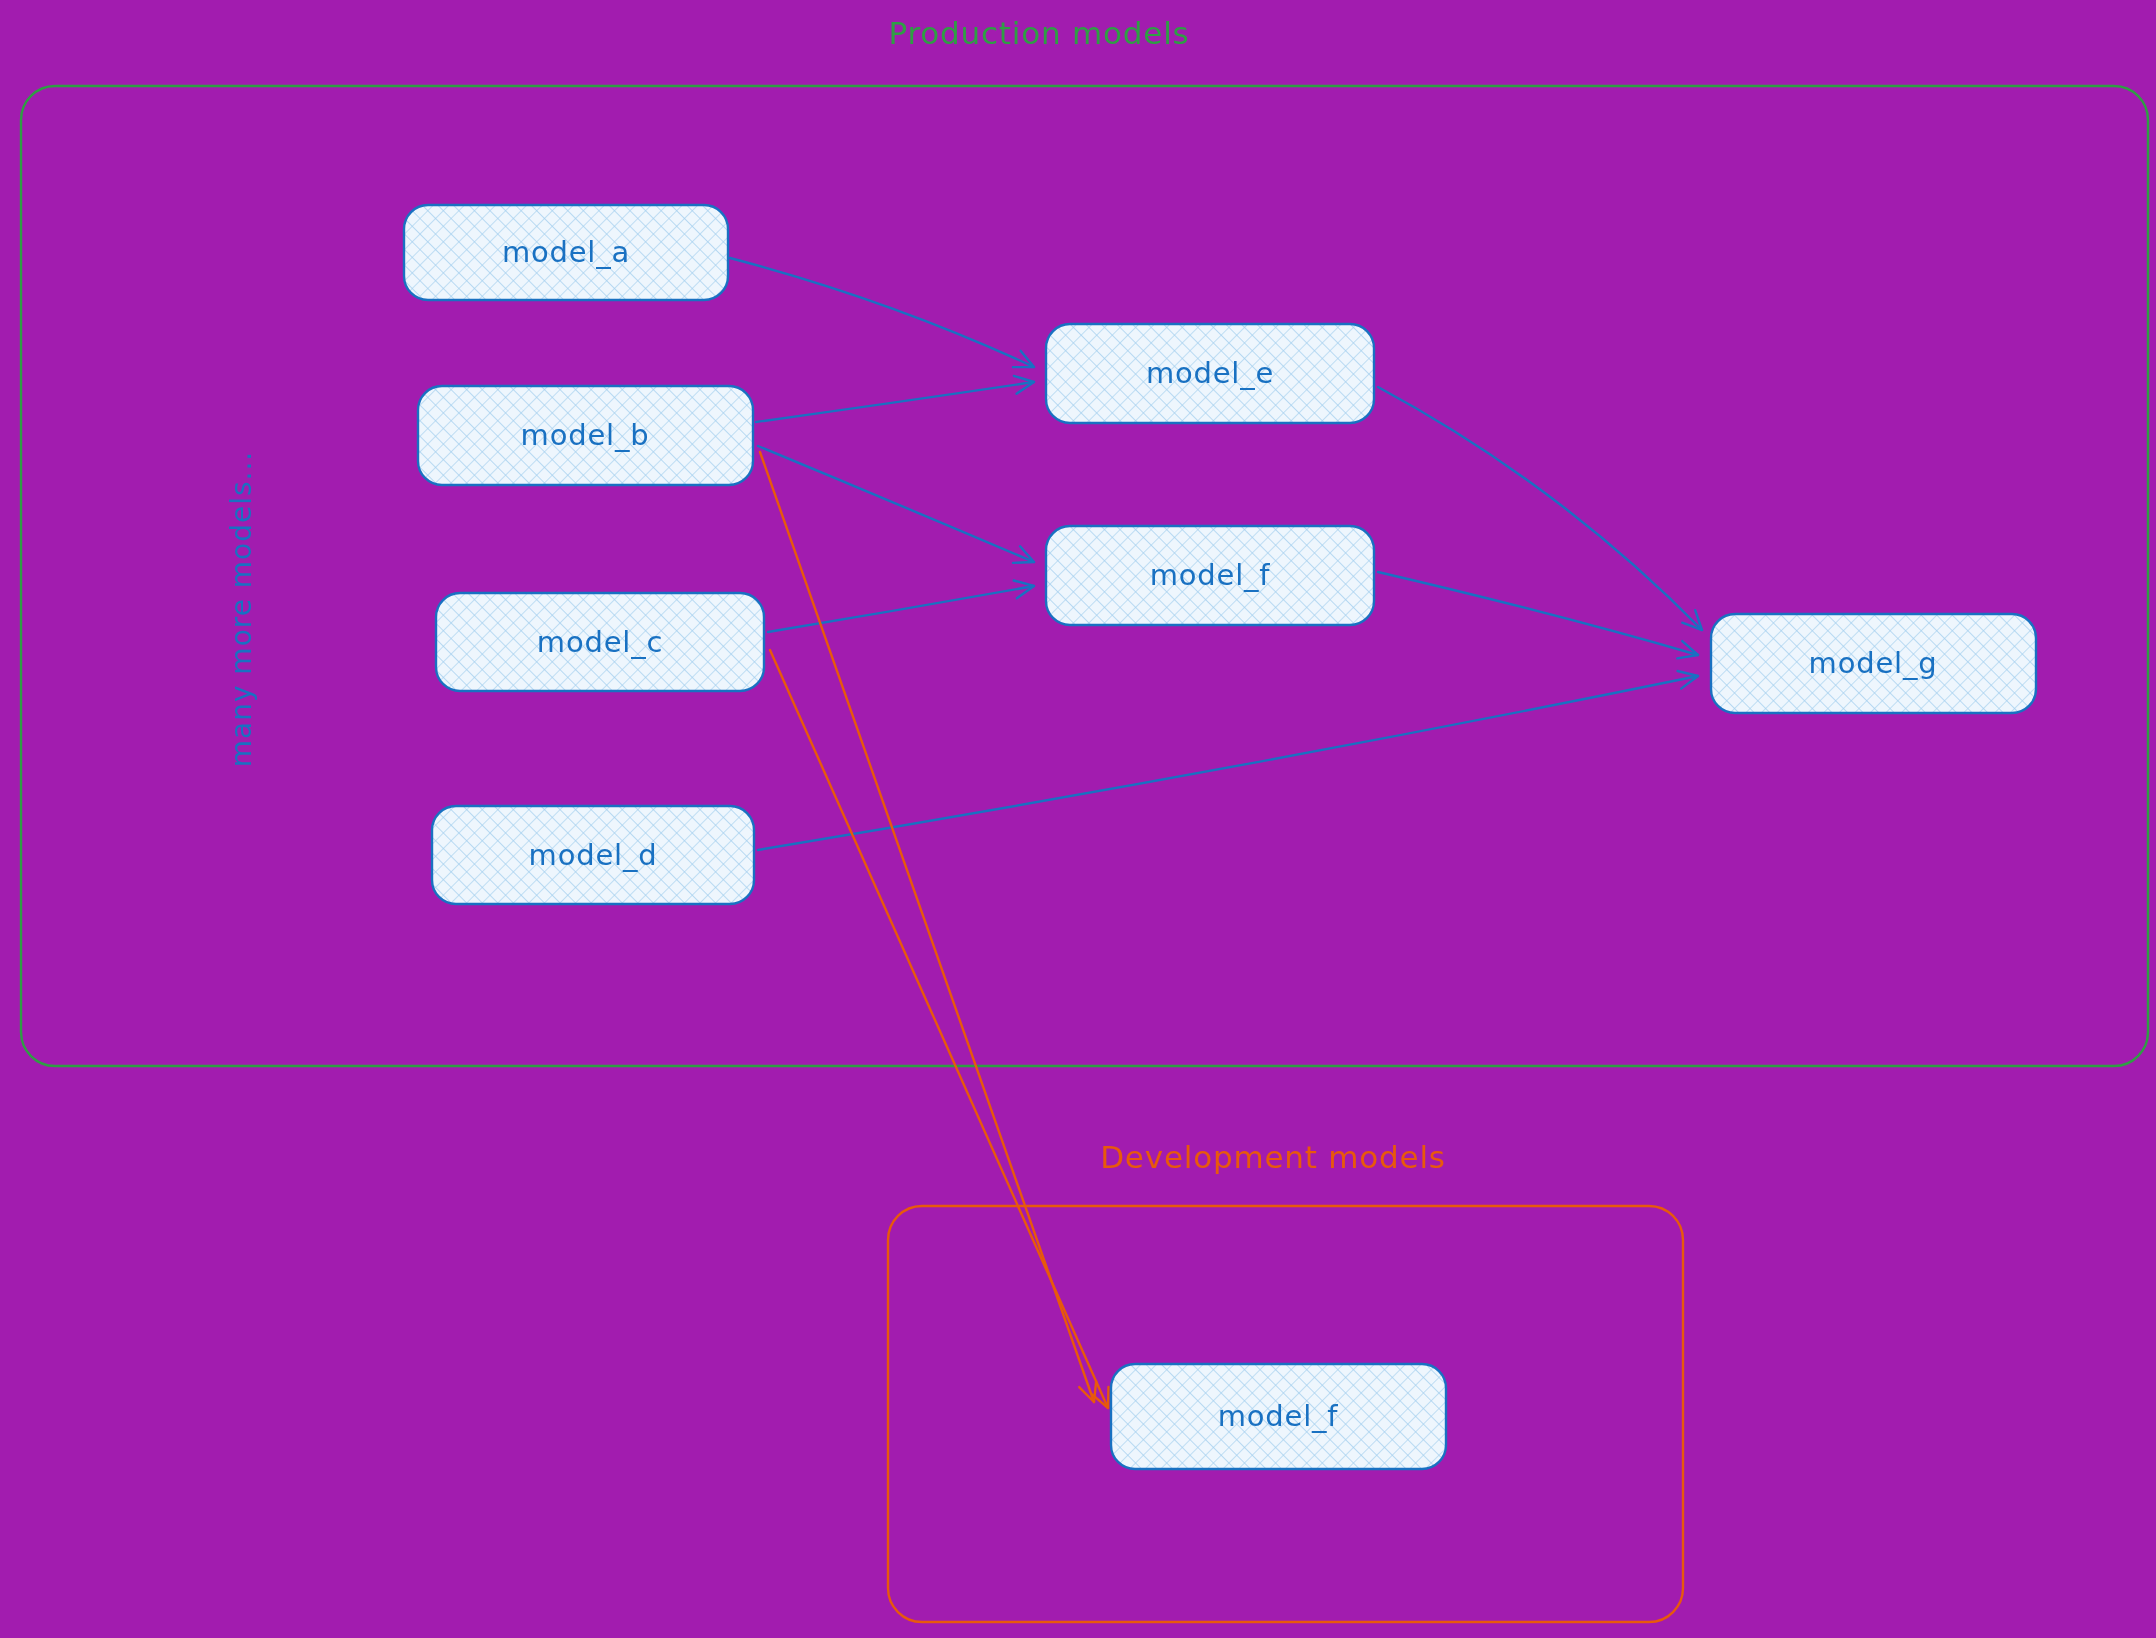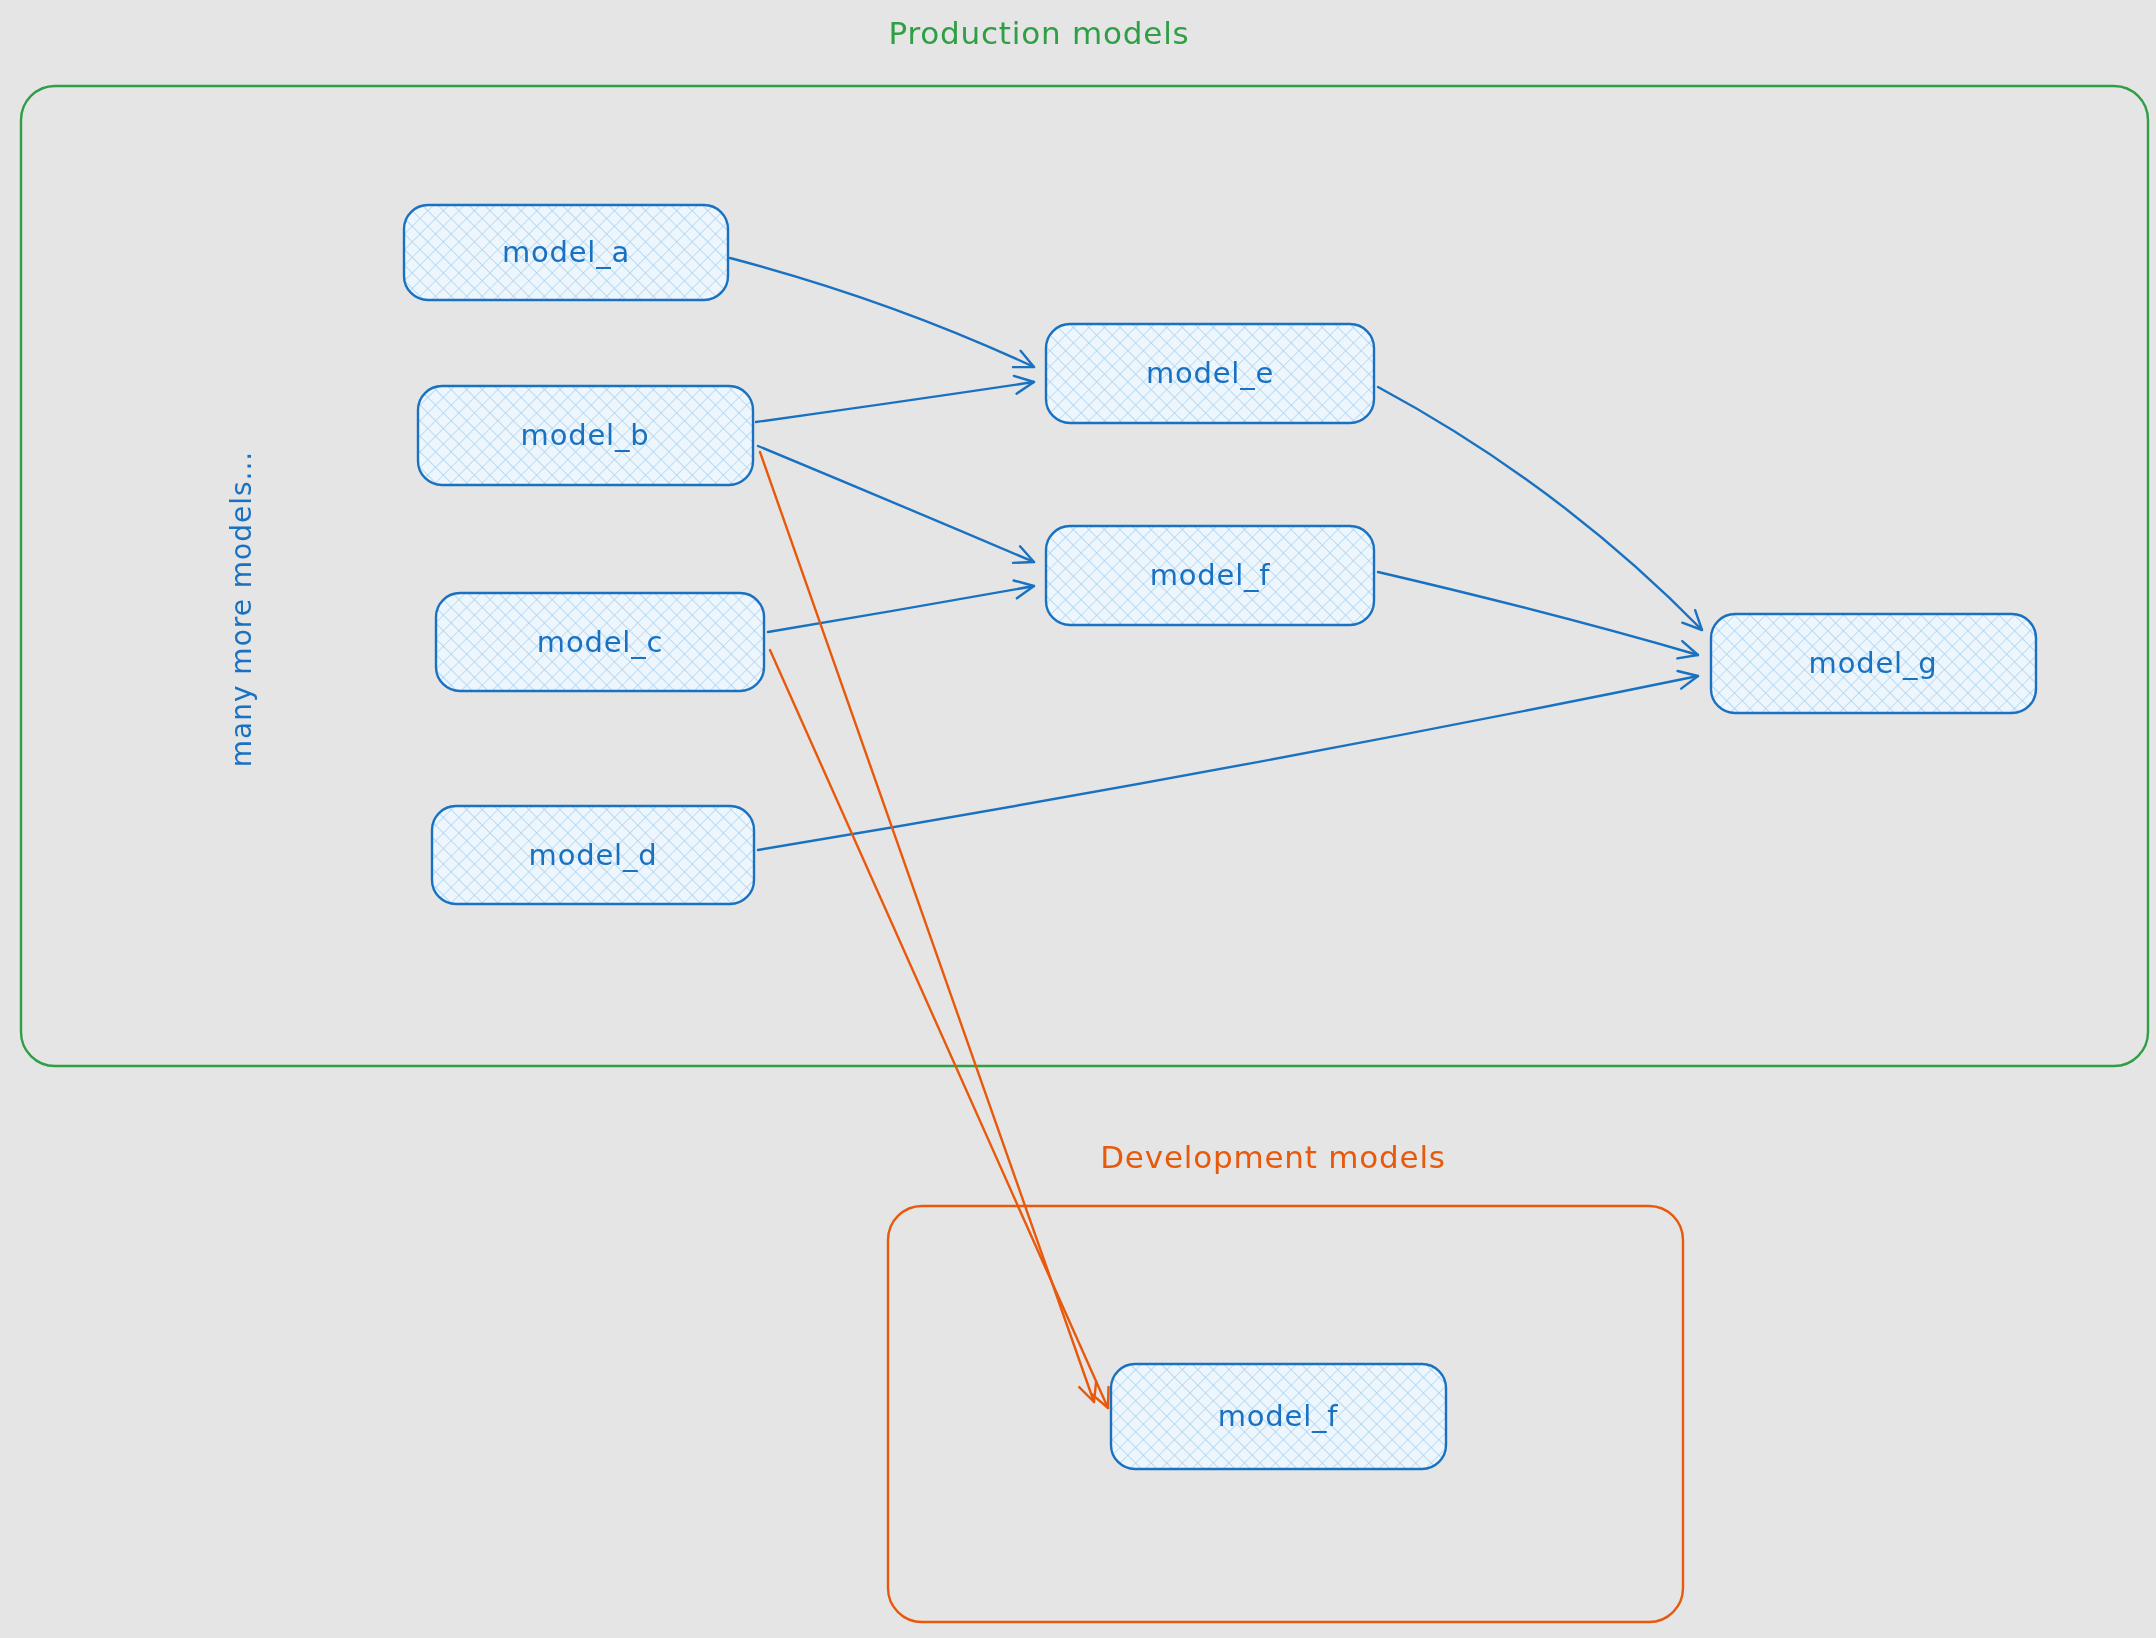--- a/index.html
+++ b/index.html
@@ -12,21 +12,21 @@
   html, body {
     margin: 0;
     padding: 0;
     background: #ffffff;
     font-family: "DejaVu Sans", sans-serif;
   }
   .canvas {
     position: relative;
     width: 2156px;
     height: 1638px;
-    background: #e5e5e5;
+    background: #a21caf;
     overflow: hidden;
   }
   .container-box {
     fill: none;
     stroke-width: 2.4;
   }
   .container-box.production { stroke: var(--green); }
   .container-box.development { stroke: var(--orange); }
   .group-title {
     font-size: 31px;

